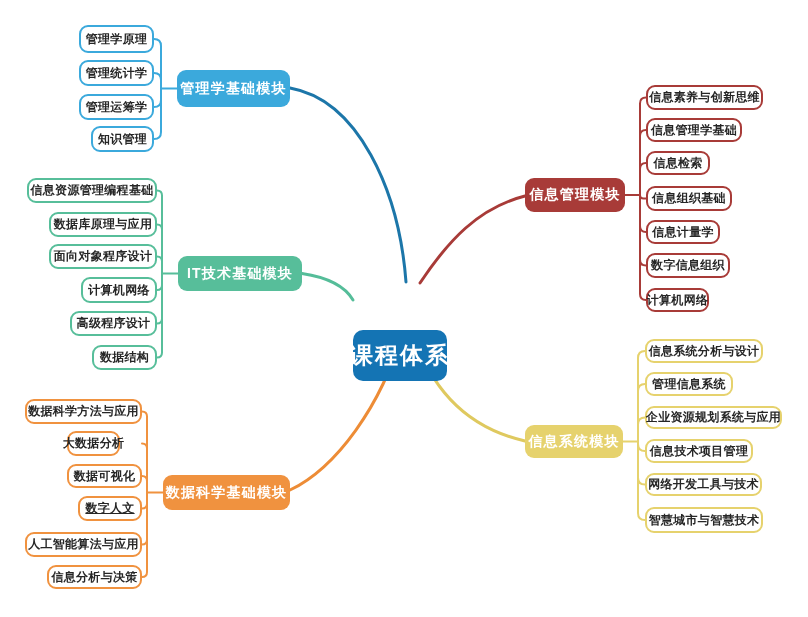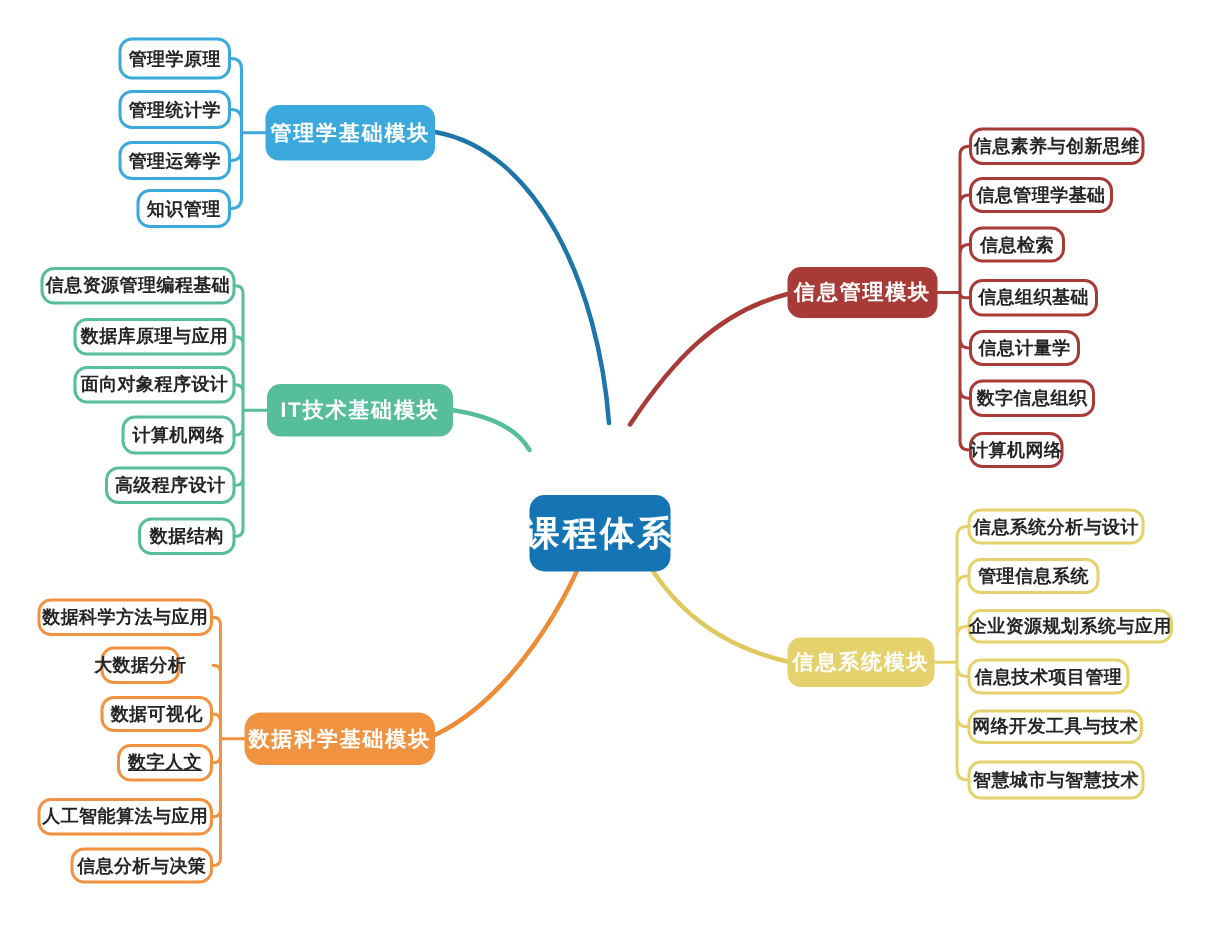--- a/index.html
+++ b/index.html
@@ -54,21 +54,21 @@
   <div class="node child" style="left: 91px; top: 126px; width: 63px; height: 26px; border-color: rgb(59, 169, 220);">知识管理</div>
 
   <div class="node module" style="left: 178px; top: 256px; width: 124px; height: 35px; background: rgb(87, 190, 154);">IT技术基础模块</div>
   <div class="node child" style="left: 27px; top: 178px; width: 130px; height: 25px; border-color: rgb(87, 190, 154);">信息资源管理编程基础</div>
   <div class="node child" style="left: 49px; top: 212px; width: 108px; height: 25px; border-color: rgb(87, 190, 154);">数据库原理与应用</div>
   <div class="node child" style="left: 49px; top: 244px; width: 108px; height: 25px; border-color: rgb(87, 190, 154);">面向对象程序设计</div>
   <div class="node child" style="left: 81px; top: 277px; width: 76px; height: 26px; border-color: rgb(87, 190, 154);">计算机网络</div>
   <div class="node child" style="left: 70px; top: 311px; width: 87px; height: 25px; border-color: rgb(87, 190, 154);">高级程序设计</div>
   <div class="node child" style="left: 92px; top: 345px; width: 65px; height: 25px; border-color: rgb(87, 190, 154);">数据结构</div>
 
-  <div class="node module" style="left: 163px; top: 475px; width: 127px; height: 35px; background: rgb(240, 146, 63); border-radius: 11px;">数据科学基础模块</div>
+  <div class="node module" style="left: 163px; top: 475px; width: 127px; height: 35px; background: rgb(240, 146, 63);">数据科学基础模块</div>
   <div class="node child" style="left: 25px; top: 399px; width: 117px; height: 25px; border-color: rgb(240, 146, 63);">数据科学方法与应用</div>
   <div class="node child" style="left: 67px; top: 431px; width: 53px; height: 25px; border-color: rgb(240, 146, 63);">大数据分析</div>
   <div class="node child" style="left: 67px; top: 464px; width: 75px; height: 24px; border-color: rgb(240, 146, 63);">数据可视化</div>
   <div class="node child" style="left: 78px; top: 496px; width: 64px; height: 25px; border-color: rgb(240, 146, 63); text-decoration: underline;">数字人文</div>
   <div class="node child" style="left: 25px; top: 532px; width: 117px; height: 25px; border-color: rgb(240, 146, 63);">人工智能算法与应用</div>
   <div class="node child" style="left: 47px; top: 565px; width: 95px; height: 24px; border-color: rgb(240, 146, 63);">信息分析与决策</div>
 
   <div class="node module" style="left: 525px; top: 178px; width: 100px; height: 34px; background: rgb(168, 59, 56);">信息管理模块</div>
   <div class="node child" style="left: 646px; top: 118px; width: 96px; height: 24px; border-color: rgb(168, 59, 56);">信息管理学基础</div>
   <div class="node child" style="left: 646px; top: 85px; width: 117px; height: 25px; border-color: rgb(168, 59, 56);">信息素养与创新思维</div>

